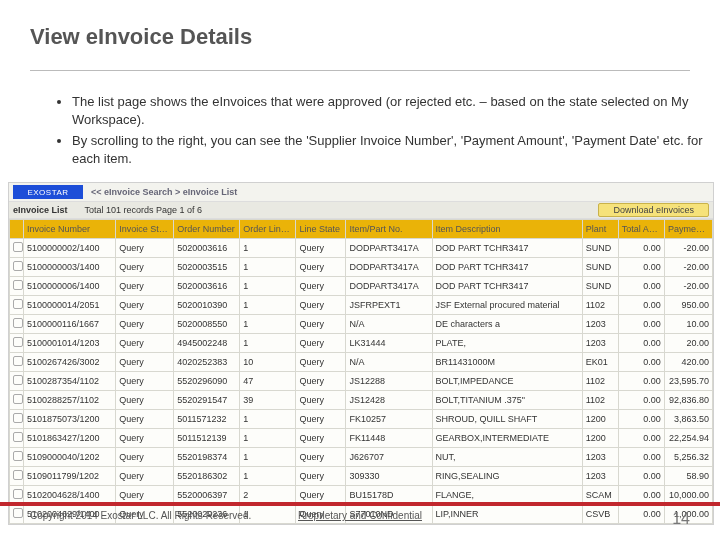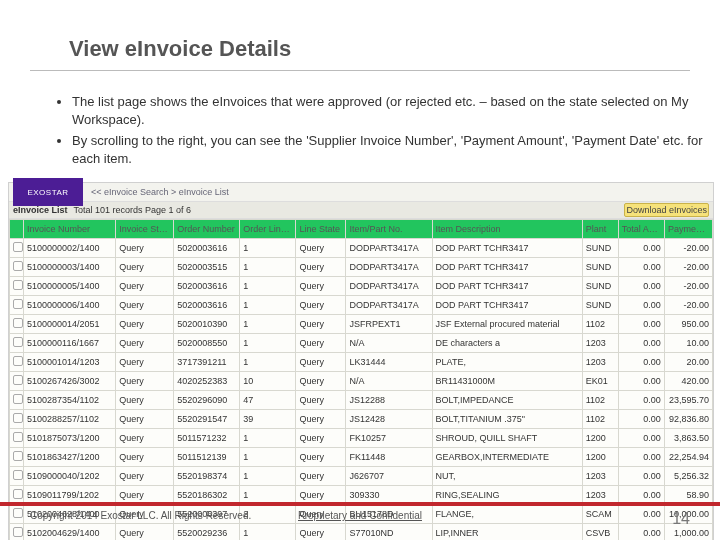--- a/index.html
+++ b/index.html
@@ -1,30 +1,30 @@
 <!DOCTYPE html>
 <html><head>
 <meta charset="utf-8">
 <style>
   html,body{margin:0;padding:0;width:720px;height:540px;font-family:Arial,Helvetica,sans-serif;background:#fff;color:#333;}
   .slide{position:relative;width:720px;height:540px;box-sizing:border-box;}
-  .title{position:absolute;left:30px;top:36px;font-size:22px;font-weight:bold;color:#555;margin-left:39px;}
+  .title{position:absolute;left:30px;top:24px;font-size:22px;font-weight:bold;color:#555;}
   .rule{position:absolute;left:30px;top:70px;width:660px;height:1px;background:#bbb;}
   .bullets{position:absolute;left:32px;top:80px;width:660px;font-size:13px;line-height:1.35;}
   .bullets li{margin-bottom:4px;}
   .app{position:absolute;left:8px;top:182px;width:704px;border:1px solid #d0d0d0;font-size:9px;color:#333;background:#fdfdfb;}
   .topbar{display:flex;align-items:center;height:18px;background:#f3f3ee;border-bottom:1px solid #ddd;}
-  .topbar .logo{width:70px;height:28px;margin-left:4px;background:#4c1d95;color:#fff;font-size:8px;display:flex;align-items:center;justify-content:center;letter-spacing:0.5px;}
-  .topbar .crumbs{margin-left:8px;color:#667;}
-  .listhdr{display:flex;align-items:center;height:16px;background:#e9e9e2;border-bottom:1px solid #ddd;padding-left:4px;gap:6px;}
+  .topbar .logo{width:70px;height:14px;margin-left:4px;background:#1d4ed8;color:#fff;font-size:8px;display:flex;align-items:center;justify-content:center;letter-spacing:0.5px;}
+  .topbar .crumbs{margin-left:8px;color:#667;font-weight:bold;}
+  .listhdr{display:flex;align-items:center;height:16px;background:#e9e9e2;border-bottom:1px solid #ddd;padding-left:4px;gap:17px;}
   .listhdr .lbl{font-weight:bold;}
-  .listhdr .btn{margin-left:auto;margin-right:4px;background:#f6e27a;border:1px solid #c9b24a;padding:1px 1px;border-radius:2px;color:#444;cursor:pointer;}
+  .listhdr .btn{margin-left:auto;margin-right:4px;background:#f6e27a;border:1px solid #c9b24a;padding:1px 14px;border-radius:2px;color:#444;cursor:pointer;}
   .grid{width:100%;border-collapse:collapse;table-layout:fixed;}
   .grid th,.grid td{border:1px solid #d8d8d0;padding:2px 3px;overflow:hidden;white-space:nowrap;text-overflow:ellipsis;height:14px;}
-  .grid th{background:#22c55e;font-weight:normal;color:#555;text-align:left;}
+  .grid th{background:#eab308;font-weight:normal;color:#555;text-align:left;}
   .grid td{background:#fdfdfa;}
   .grid td.num{text-align:right;}
   .col-icon{width:14px;}
   .col-inv{width:92px;}
   .col-state{width:58px;}
   .col-ord{width:66px;}
   .col-line{width:56px;}
   .col-lstate{width:50px;}
   .col-item{width:86px;}
   .col-desc{width:150px;}
@@ -110,46 +110,33 @@
             <td>1</td>
             <td>Query</td>
             <td>DODPART3417A</td>
             <td>DOD PART TCHR3417</td>
             <td>SUND</td>
             <td class="num">0.00</td>
             <td class="num">-20.00</td>
           </tr>
           <tr>
             <td><span class="rowicon"></span></td>
-            <td>5100000005/1400</td>
+            <td>5100000006/1400</td>
             <td>Query</td>
             <td>5020003616</td>
             <td>1</td>
             <td>Query</td>
             <td>DODPART3417A</td>
             <td>DOD PART TCHR3417</td>
             <td>SUND</td>
             <td class="num">0.00</td>
             <td class="num">-20.00</td>
           </tr>
           <tr>
             <td><span class="rowicon"></span></td>
-            <td>5100000006/1400</td>
-            <td>Query</td>
-            <td>5020003616</td>
-            <td>1</td>
-            <td>Query</td>
-            <td>DODPART3417A</td>
-            <td>DOD PART TCHR3417</td>
-            <td>SUND</td>
-            <td class="num">0.00</td>
-            <td class="num">-20.00</td>
-          </tr>
-          <tr>
-            <td><span class="rowicon"></span></td>
             <td>5100000014/2051</td>
             <td>Query</td>
             <td>5020010390</td>
             <td>1</td>
             <td>Query</td>
             <td>JSFRPEXT1</td>
             <td>JSF External procured material</td>
             <td>1102</td>
             <td class="num">0.00</td>
             <td class="num">950.00</td>
@@ -164,21 +151,21 @@
             <td>N/A</td>
             <td>DE characters a</td>
             <td>1203</td>
             <td class="num">0.00</td>
             <td class="num">10.00</td>
           </tr>
           <tr>
             <td><span class="rowicon"></span></td>
             <td>5100001014/1203</td>
             <td>Query</td>
-            <td>3717391211</td>
+            <td>4945002248</td>
             <td>1</td>
             <td>Query</td>
             <td>LK31444</td>
             <td>PLATE,</td>
             <td>1203</td>
             <td class="num">0.00</td>
             <td class="num">20.00</td>
           </tr>
           <tr>
             <td><span class="rowicon"></span></td>

